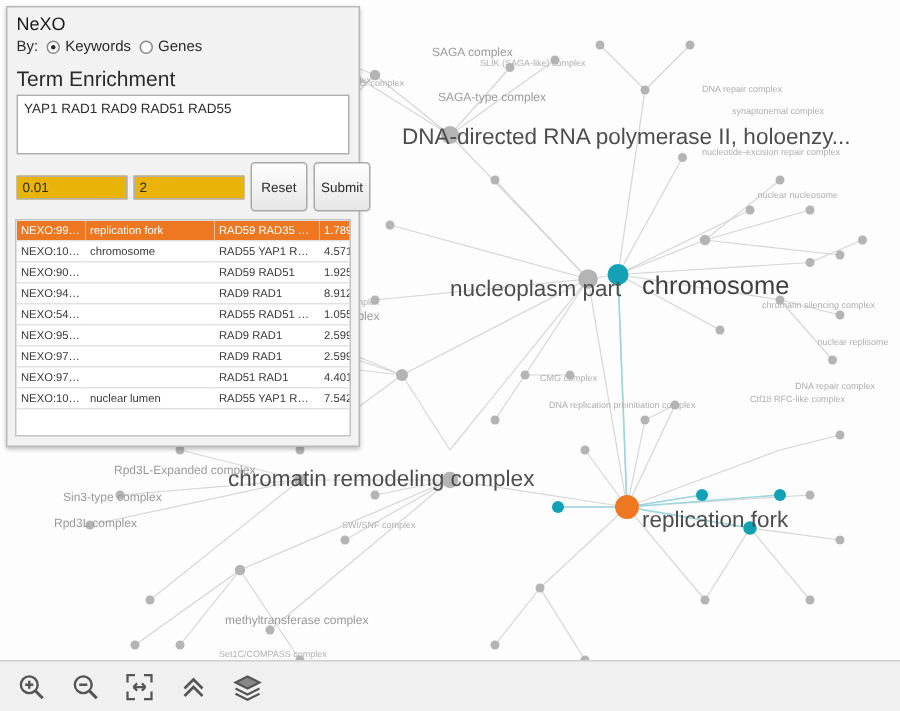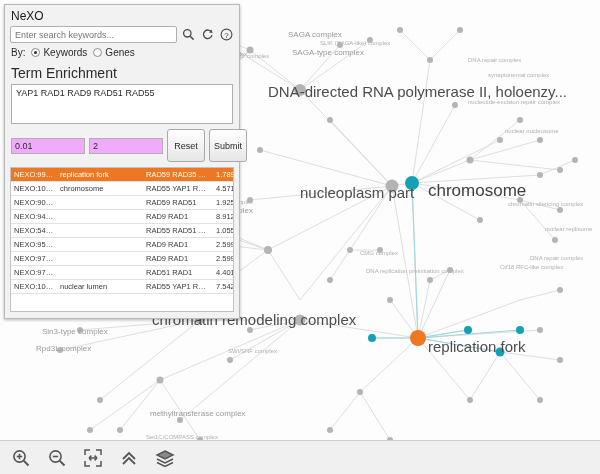--- a/index.html
+++ b/index.html
@@ -124,21 +124,21 @@
 
   .form-row {
     display: flex;
     align-items: center;
     gap: 4px;
     padding: 5px 6px 5px 6px;
   }
   .num-input {
     height: 16px;
     border: 1px solid #b0b0b0;
-    background: #f0abfc;
+    background: #eab308;
     font-size: 9px;
     color: #2b2b2b;
     padding: 0 3px;
     box-sizing: border-box;
   }
   #pval-input { width: 74px; }
   #count-input { width: 74px; }
   .btn {
     height: 33px;
     min-width: 38px;
@@ -365,21 +365,21 @@
       <circle cx="412" cy="183" r="7"></circle>
     </g>
 
     <circle cx="418" cy="338" r="8" fill="#ee7722"></circle>
   </svg>
   <div id="graph-labels">
       <div class="node-label small" style="left: 288px; top: 30px;">SAGA complex</div>
       <div class="node-label tiny" style="left: 320px; top: 40px;">SLIK (SAGA-like) complex</div>
       <div class="node-label tiny" style="left: 196px; top: 51px;">condensin complex</div>
       <div class="node-label tiny" style="left: 222px; top: 53px;">mediator complex</div>
-      <div class="node-label small" style="left: 292px; top: 48px;">SAGA-type complex</div>
+      <div class="node-label small" style="left: 292px; top: 60px;">SAGA-type complex</div>
       <div class="node-label tiny" style="left: 468px; top: 57px;">DNA repair complex</div>
       <div class="node-label tiny" style="left: 488px; top: 72px;">synaptonemal complex</div>
       <div class="node-label big" style="left: 268px; top: 83px;">DNA-directed RNA polymerase II, holoenzy...</div>
       <div class="node-label tiny" style="left: 468px; top: 99px;">nucleotide-excision repair complex</div>
       <div class="node-label tiny" style="left: 505px; top: 128px;">nuclear nucleosome</div>
       <div class="node-label big" style="left: 300px; top: 184px; text-align: center;">nucleoplasm part</div>
       <div class="node-label huge" style="left: 428px; top: 181px;">chromosome</div>
       <div class="node-label tiny" style="left: 508px; top: 201px;">chromatin silencing complex</div>
       <div class="node-label tiny" style="left: 545px; top: 226px;">nuclear replisome</div>
       <div class="node-label small" style="left: 132px; top: 206px;">histone acetyltransferase complex</div>
@@ -396,41 +396,20 @@
       <div class="node-label small" style="left: 36px; top: 344px;">Rpd3L complex</div>
       <div class="node-label tiny" style="left: 228px; top: 348px;">SWI/SNF complex</div>
       <div class="node-label small" style="left: 150px; top: 409px;">methyltransferase complex</div>
       <div class="node-label tiny" style="left: 146px; top: 434px;">Set1C/COMPASS complex</div>
     </div>
 </div>
 
 <div id="nexo-panel">
   <div id="panel-title">NeXO</div>
 
-  <div class="search-row">
-    <input id="search-input" type="text" placeholder="Enter search keywords..." style="">
-    <div class="icon-btn">
-      <svg width="13" height="13" viewBox="0 0 13 13">
-          <circle cx="5.3" cy="5.3" r="3.7" fill="none" stroke="#4b4b4b" stroke-width="1.3"></circle>
-          <line x1="8.2" y1="8.2" x2="11.6" y2="11.6" stroke="#4b4b4b" stroke-width="1.5"></line>
-        </svg>
-    </div>
-    <div class="icon-btn">
-      <svg width="13" height="13" viewBox="0 0 13 13">
-          <path d="M10.6 4.3A4.3 4.3 0 1 0 11 7.2" fill="none" stroke="#4b4b4b" stroke-width="1.3"></path>
-          <polygon points="10.3,1.4 11.7,4.9 8.2,4.6" fill="#4b4b4b"></polygon>
-        </svg>
-    </div>
-    <div class="icon-btn">
-      <svg width="13" height="13" viewBox="0 0 13 13">
-          <circle cx="6.5" cy="6.5" r="5.4" fill="none" stroke="#4b4b4b" stroke-width="1.1"></circle>
-          <text x="6.5" y="9.6" font-size="8" text-anchor="middle" fill="#4b4b4b" font-family="Liberation Sans, sans-serif">?</text>
-        </svg>
-    </div>
-  </div>
 
   <div class="radio-row">
     <span>By:</span>
     <span class="radio-item">
       <span class="radio on"></span>
       <span>Keywords</span>
     </span>
     <span class="radio-item">
       <span class="radio"></span>
       <span>Genes</span>

